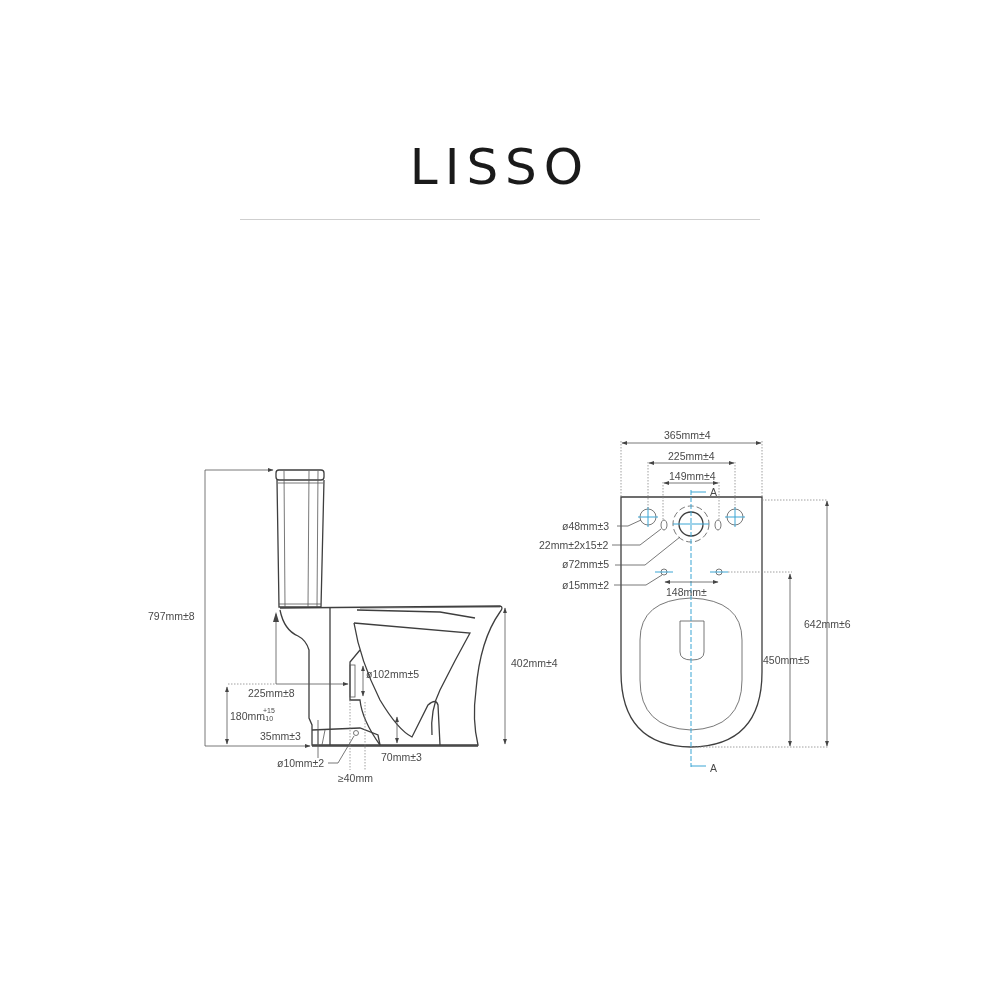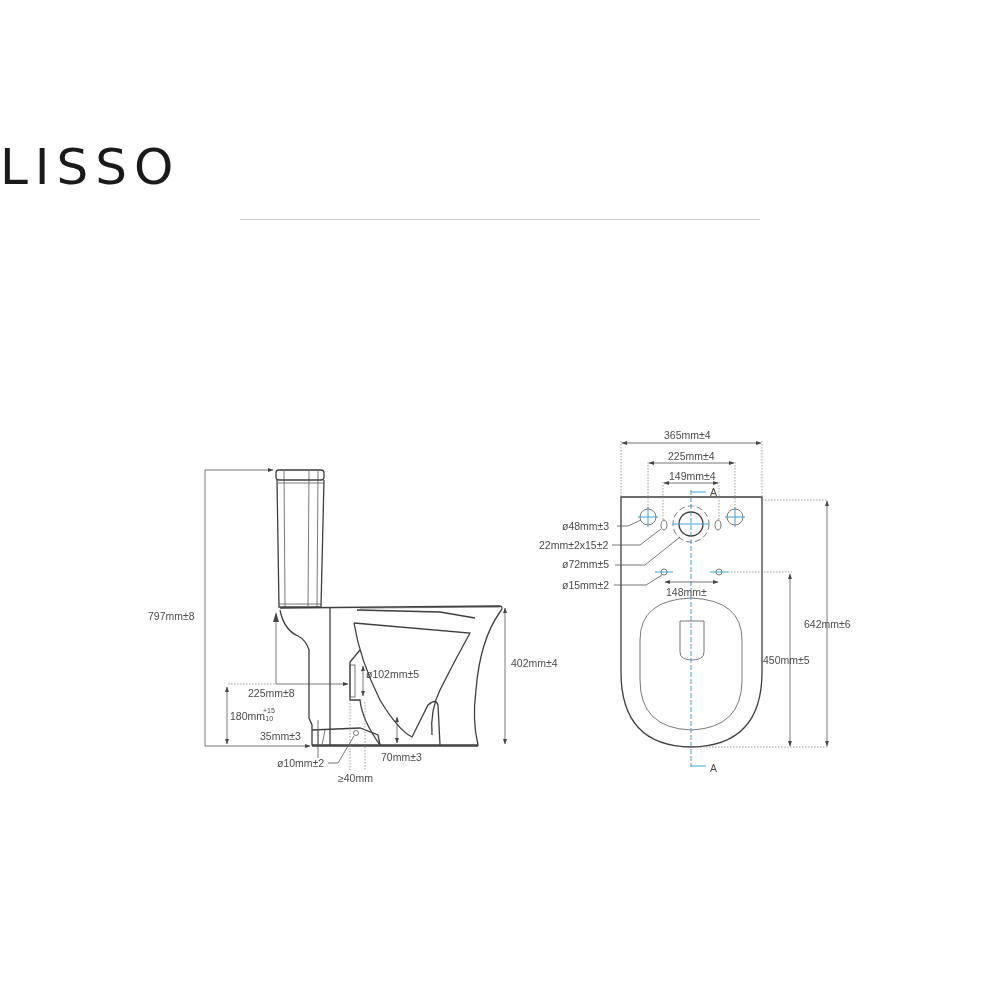--- a/index.html
+++ b/index.html
@@ -1,18 +1,18 @@
 <!DOCTYPE html>
 <html><head>
 <meta charset="utf-8">
 <style>
   html, body { margin:0; padding:0; background:#ffffff; }
   body { width:1000px; height:1000px; position:relative; overflow:hidden; }
   .title {
-    position:absolute; left:0; top:138px; width:1000px; 
+    position:absolute; left:0; top:138px; width:1000px; text-align:center;
     font-family:"DejaVu Sans", sans-serif; font-size:50px; letter-spacing:7px;
     color:#1a1a1a; font-weight:400;
   }
   .rule { position:absolute; left:240px; top:219px; width:520px; height:1px; background:#cfcfcf; }
   svg.drawing { position:absolute; left:0; top:0; }
   .lbl { font-family:"Liberation Sans", sans-serif; font-size:10.5px; fill:#4a4a4a; }
   .lbl-sm { font-family:"Liberation Sans", sans-serif; font-size:7px; fill:#4a4a4a; }
   .ln { stroke:#3e3e3e; fill:none; stroke-width:1.3; }
   .ln-thin { stroke:#555; fill:none; stroke-width:0.8; }
   .dim { stroke:#555; fill:none; stroke-width:0.8; }

